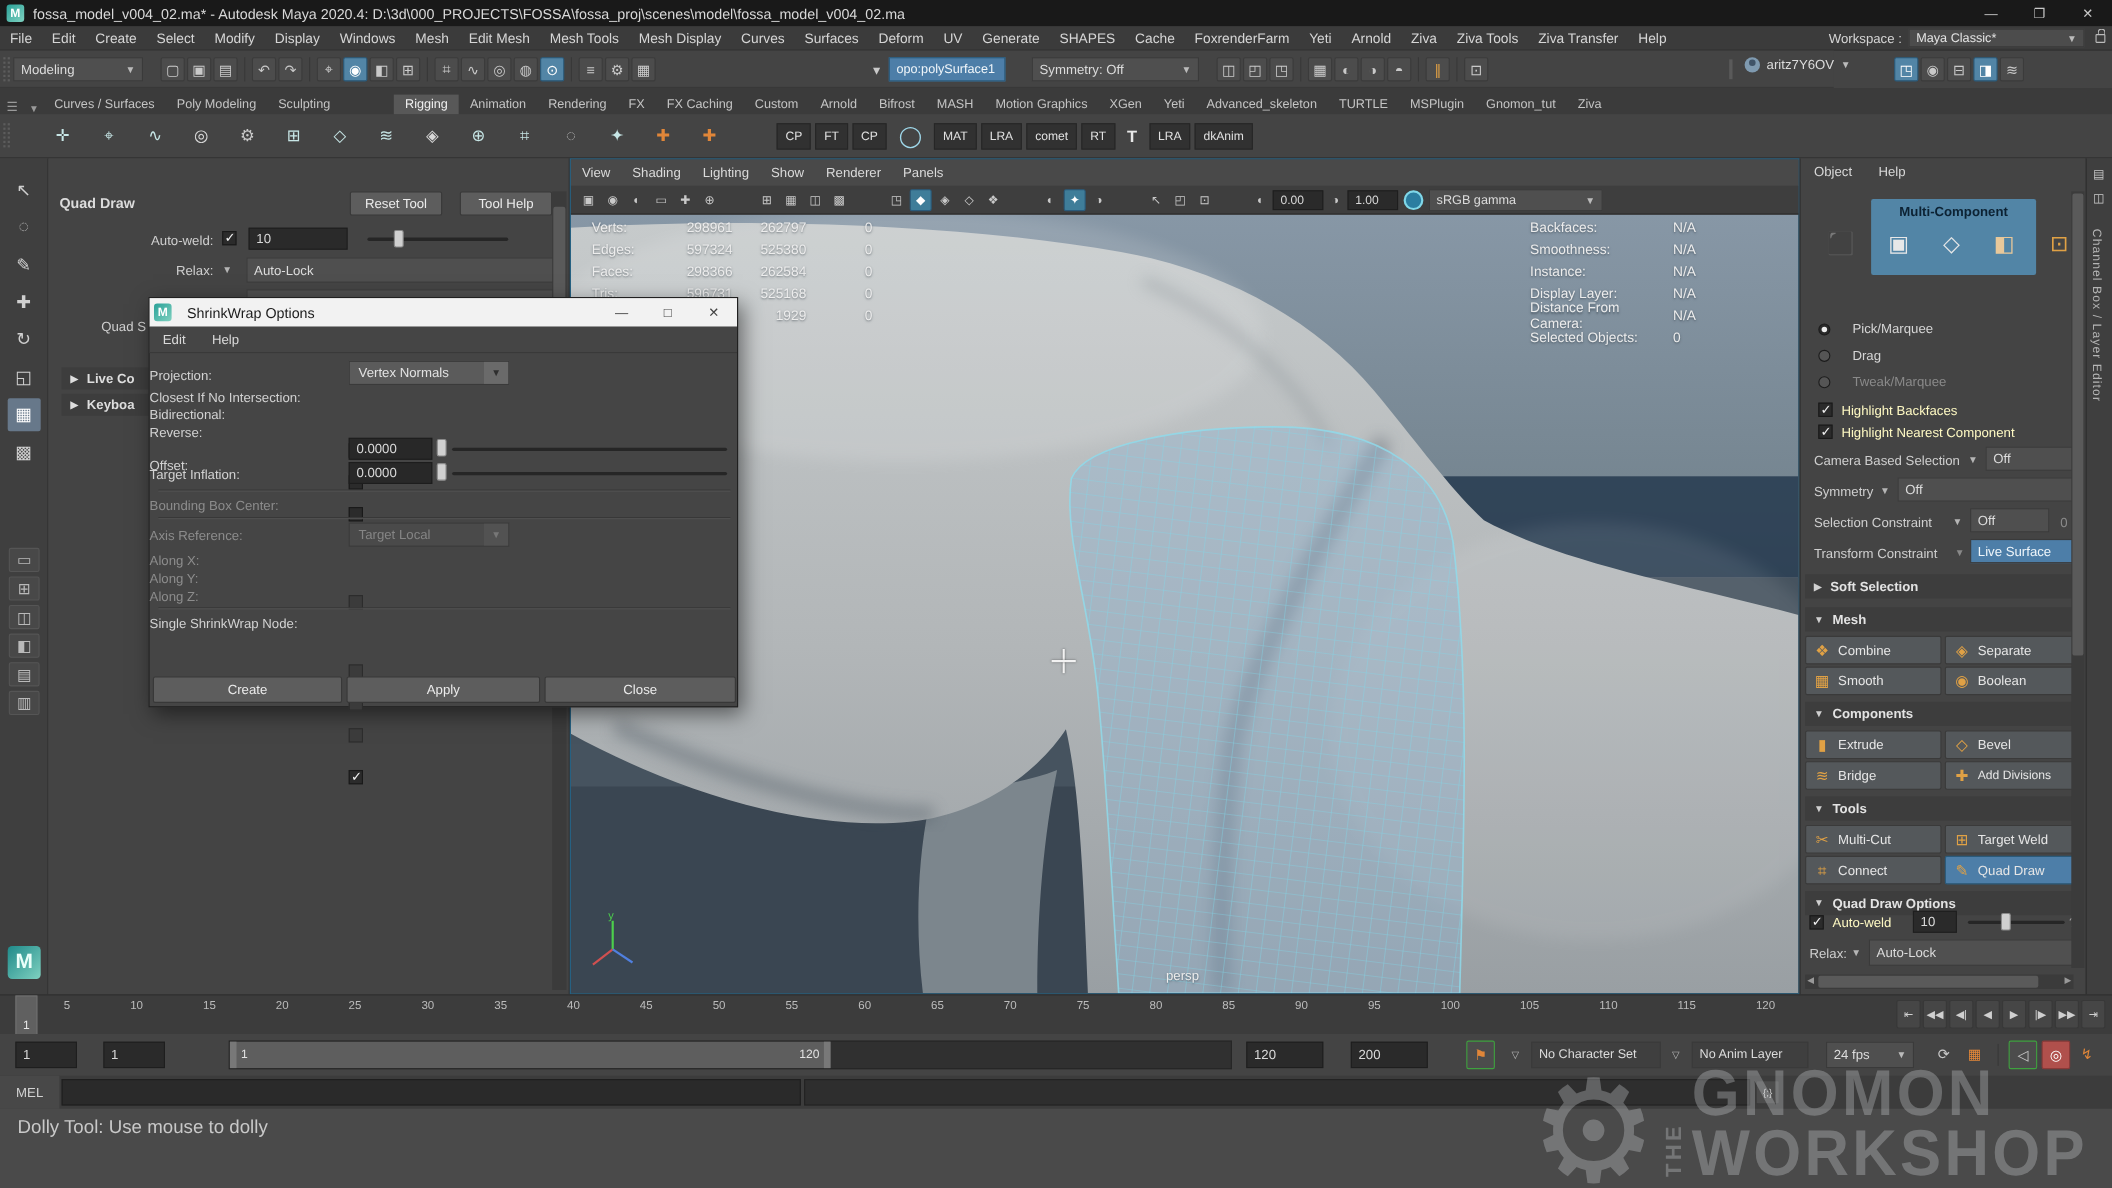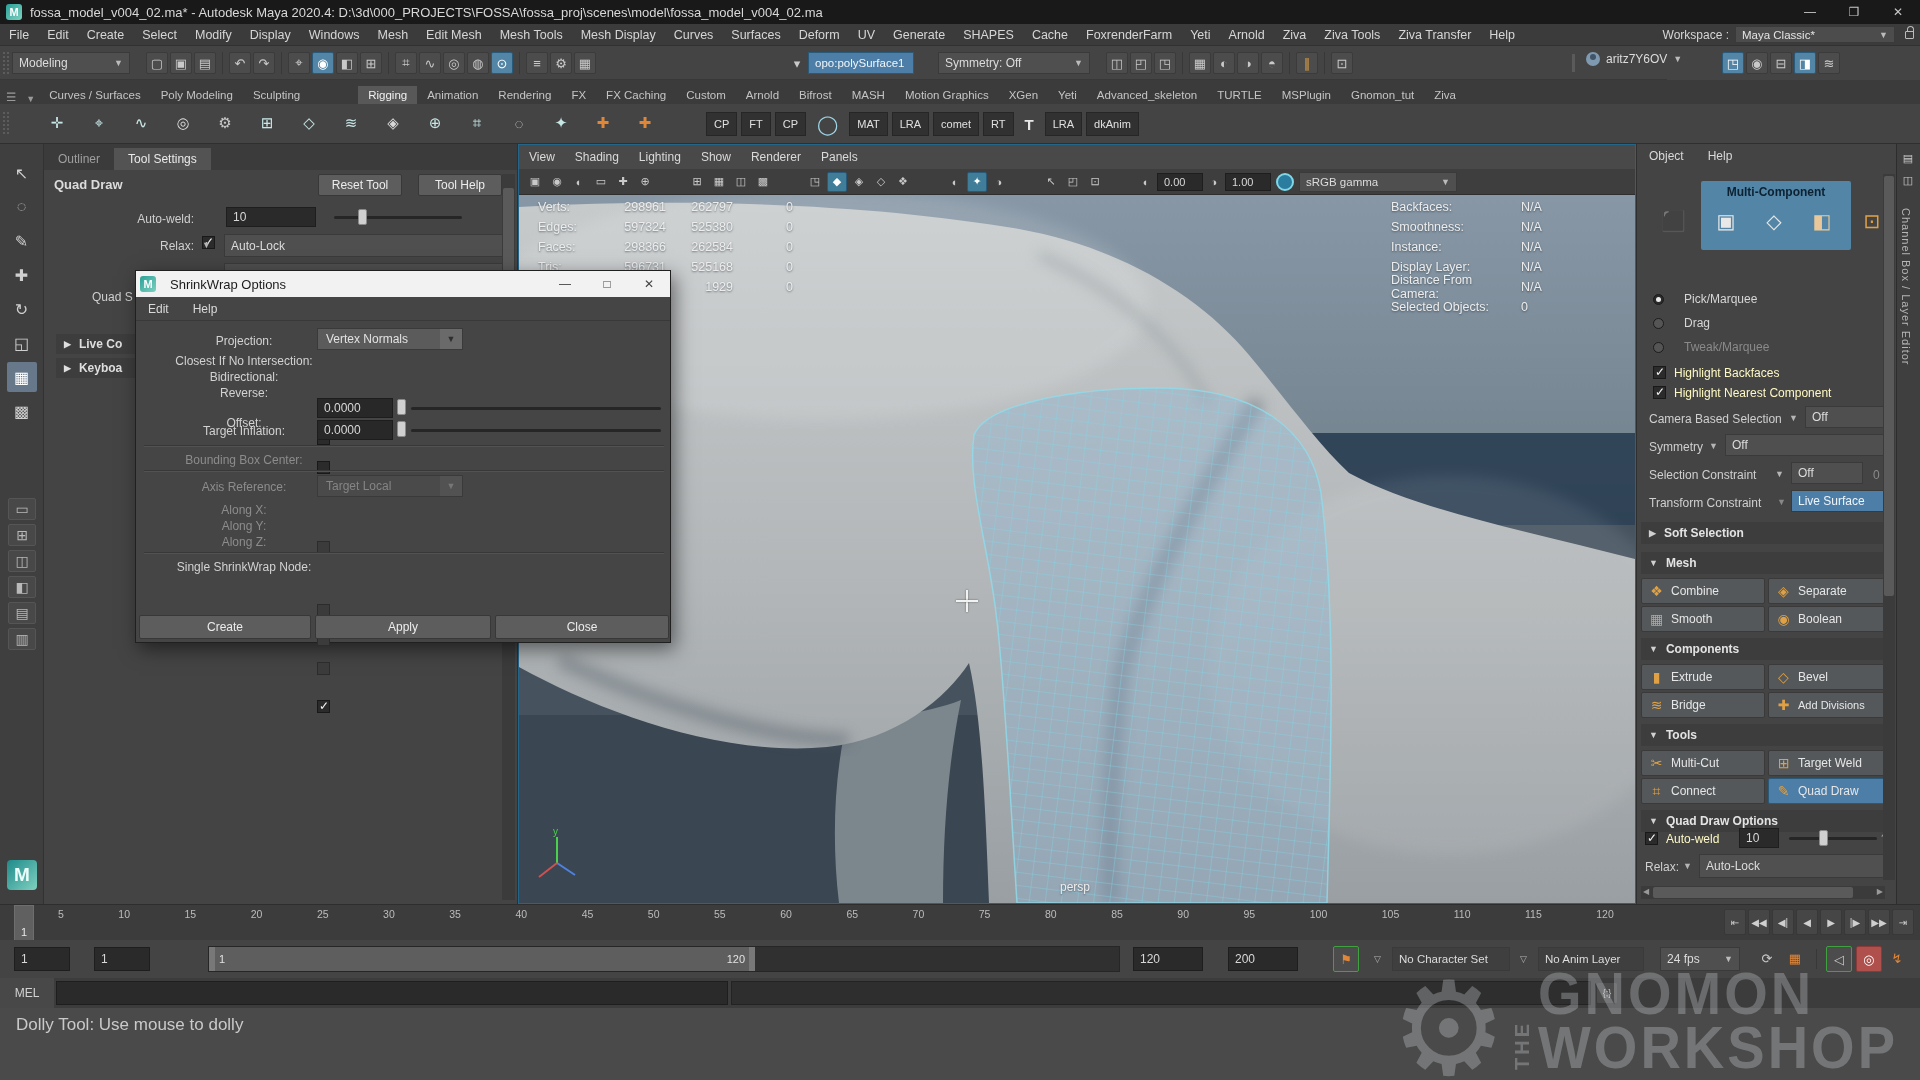--- a/index.html
+++ b/index.html
@@ -122,21 +122,21 @@
   .watermark{right:22px;bottom:2px;display:flex;align-items:flex-end;gap:4px;color:rgba(215,219,221,0.30);pointer-events:none;z-index:90;}
   .wmgear{font-size:130px;line-height:.75;}
   .wmthe{writing-mode:vertical-rl;transform:rotate(180deg);font-size:20px;font-weight:bold;letter-spacing:3px;margin-bottom:8px;}
   .wmtxt{font-weight:bold;font-size:56px;line-height:.92;letter-spacing:3px;transform:scaleY(1.05);margin-bottom:6px;}
   
   .dialog{left:135px;top:270px;width:536px;height:373px;background:#454545;border:1px solid #202020;box-shadow:4px 6px 18px rgba(0,0,0,.5);z-index:100;}
   .dtitle{height:26px;background:#f2f2f2;display:flex;align-items:center;color:#1b1b1b;font-size:13px;}
   .dbtn{width:42px;height:26px;display:flex;align-items:center;justify-content:center;color:#444;font-size:12px;}
   .dmenu{height:24px;background:#454545;border-bottom:1px solid #393939;display:flex;align-items:center;color:#dadada;font-size:12px;}
   .dmenu span{padding:0 12px;}
-  .dlabel{position:absolute;left:0;width:176px;text-align:center;font-size:12px;color:#d2d2d2;margin-left:20px;}
+  .dlabel{position:absolute;left:0;width:176px;text-align:left;font-size:12px;color:#d2d2d2;}
   .dlabel.dim,.dim{color:#8c8c8c;}
   .dsep{position:absolute;left:8px;width:520px;height:2px;border-top:1px solid #383838;border-bottom:1px solid #525252;}
   .dfield{position:absolute;background:#282828;border:1px solid #1d1d1d;color:#d8d8d8;font-size:12px;display:flex;align-items:center;padding:0 6px;}
   .ddd{position:absolute;background:#5b5b5b;border:1px solid #3a3a3a;color:#e2e2e2;font-size:12px;display:flex;align-items:center;padding:0 8px;}
   .ddd .abox{position:absolute;right:0;top:0;width:22px;height:100%;background:#6a6a6a;display:flex;align-items:center;justify-content:center;font-size:9px;color:#2e2e2e;}
   .ddd.dim2{background:#4a4a4a;color:#858585;}
   .ddd.dim2 .abox{background:#525252;color:#777;}
 </style>
 </head>
 <body>
@@ -345,24 +345,20 @@
         <div class="layic">⊞</div>
         <div class="layic">◫</div>
         <div class="layic">◧</div>
         <div class="layic">▤</div>
         <div class="layic">▥</div>
       </div>
     <div class="abs" style="left:7px;top:716px;width:30px;height:30px;border-radius:4px;background:linear-gradient(135deg,#1f8a8a,#7fd1c0);display:flex;align-items:center;justify-content:center;color:#eafffa;font-weight:bold;font-size:19px">M</div>
   </div>
 
   <div class="abs leftpanel">
-    <div class="ptabs">
-      <span class="ptab">Outliner</span>
-      <span class="ptab active">Tool Settings</span>
-    </div>
     <div class="phead">
       <span class="ptitle">Quad Draw</span>
     </div>
     <div class="abs btn" style="left:274px;top:30px;width:84px;height:22px">Reset Tool</div>
     <div class="abs btn" style="left:374px;top:30px;width:84px;height:22px">Tool Help</div>
 
     <div class="rlabel" style="left:0;top:68px;width:150px">Auto-weld:</div>
     <div class="abs cb checked" style="left:158px;top:66px"></div>
     <div class="abs field" style="left:182px;top:63px;width:90px;height:20px">10</div>
     <div class="slidertrack" style="left:290px;top:72px;width:128px"></div>

